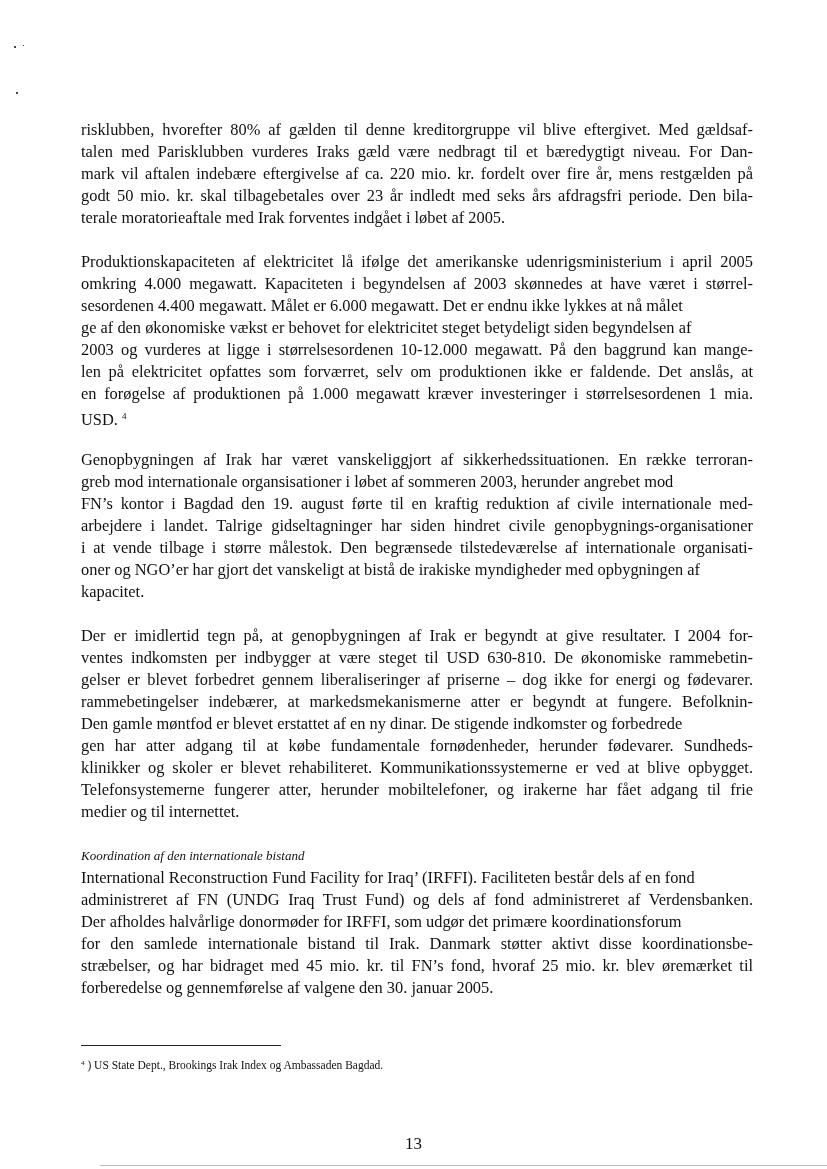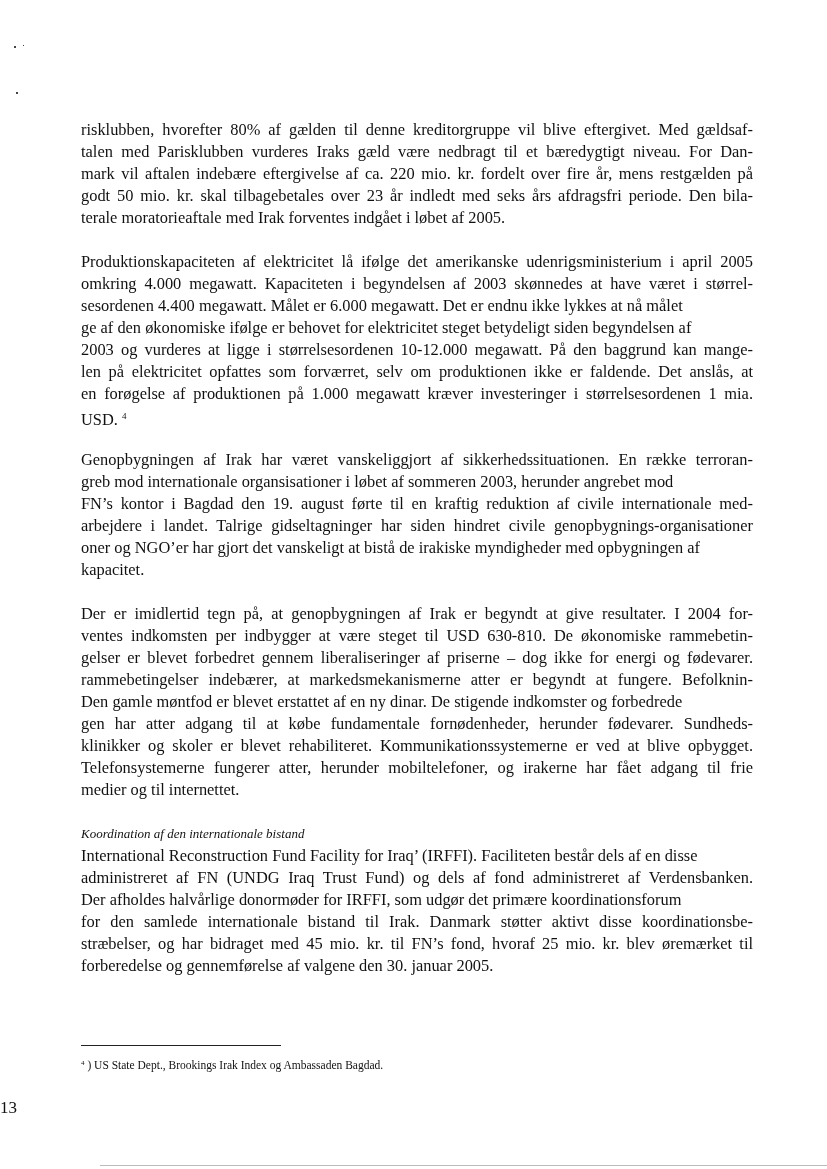--- a/index.html
+++ b/index.html
@@ -9,21 +9,21 @@
   .speck { position: absolute; background: #444; }
   .body-text { position: absolute; left: 81px; top: 119px; width: 680px; }
   .para { margin: 0 0 22px 0; }
   .line { display: block; font-size: 16.4px; line-height: 22px; height: 22px; white-space: nowrap; }
   .line.just { text-align-last: justify; text-align: justify; width: 672px; }
   .heading { font-style: italic; font-size: 13px; line-height: 22px; height: 22px; display: block; }
   sup { font-size: 9px; vertical-align: 6px; }
   .fn-rule { position: absolute; left: 81px; top: 1045px; width: 200px; height: 1px; background: #222; }
   .footnote { position: absolute; left: 81px; top: 1055px; font-size: 11.5px; line-height: 16px; }
   .footnote sup { font-size: 7px; vertical-align: 4px; }
-  .page-number { position: absolute; left: 0; width: 827px; top: 1098px; text-align: left; font-size: 17px; }
+  .page-number { position: absolute; left: 0; width: 827px; top: 1134px; text-align: center; font-size: 17px; }
   .bottom-rule { position: absolute; left: 100px; top: 1165px; width: 727px; height: 1px; background: #bbb; }
 </style>
 </head>
 <body>
 
 <div class="page">
   <div class="speck" style="left:14px;top:46px;width:2px;height:2px;"></div>
   <div class="speck" style="left:23px;top:45px;width:1px;height:1px;"></div>
   <div class="speck" style="left:16px;top:92px;width:2px;height:2px;"></div>
 
@@ -34,51 +34,52 @@
       <span class="line just">talen med Parisklubben vurderes Iraks gæld være nedbragt til et bæredygtigt niveau. For Dan-</span>
       <span class="line just">mark vil aftalen indebære eftergivelse af ca. 220 mio. kr. fordelt over fire år, mens restgælden på</span>
       <span class="line just">godt 50 mio. kr. skal tilbagebetales over 23 år indledt med seks års afdragsfri periode. Den bila-</span>
       <span class="line">terale moratorieaftale med Irak forventes indgået i løbet af 2005.</span>
     </p>
 
     <p class="para">
       <span class="line just">Produktionskapaciteten af elektricitet lå ifølge det amerikanske udenrigsministerium i april 2005</span>
       <span class="line just">omkring 4.000 megawatt. Kapaciteten i begyndelsen af 2003 skønnedes at have været i størrel-</span>
       <span class="line">sesordenen 4.400 megawatt. Målet er 6.000 megawatt. Det er endnu ikke lykkes at nå målet</span>
-      <span class="line">ge af den økonomiske ifølge er behovet for elektricitet steget betydeligt siden begyndelsen af</span>
+      <span class="line">ge af den økonomiske vækst er behovet for elektricitet steget betydeligt siden begyndelsen af</span>
       <span class="line just">2003 og vurderes at ligge i størrelsesordenen 10-12.000 megawatt. På den baggrund kan mange-</span>
       <span class="line just">len på elektricitet opfattes som forværret, selv om produktionen ikke er faldende. Det anslås, at</span>
       <span class="line just">en forøgelse af produktionen på 1.000 megawatt kræver investeringer i størrelsesordenen 1 mia.</span>
       <span class="line"><span>USD.</span> <sup>4</sup></span>
     </p>
 
     <p class="para">
       <span class="line just">Genopbygningen af Irak har været vanskeliggjort af sikkerhedssituationen. En række terroran-</span>
       <span class="line">greb mod internationale organsisationer i løbet af sommeren 2003, herunder angrebet mod</span>
       <span class="line just">FN’s kontor i Bagdad den 19. august førte til en kraftig reduktion af civile internationale med-</span>
       <span class="line just">arbejdere i landet. Talrige gidseltagninger har siden hindret civile genopbygnings-organisationer</span>
+      <span class="line just">i at vende tilbage i større målestok. Den begrænsede tilstedeværelse af internationale organisati-</span>
       <span class="line">oner og NGO’er har gjort det vanskeligt at bistå de irakiske myndigheder med opbygningen af</span>
       <span class="line">kapacitet.</span>
     </p>
 
     <p class="para">
       <span class="line just">Der er imidlertid tegn på, at genopbygningen af Irak er begyndt at give resultater. I 2004 for-</span>
       <span class="line just">ventes indkomsten per indbygger at være steget til USD 630-810. De økonomiske rammebetin-</span>
       <span class="line just">gelser er blevet forbedret gennem liberaliseringer af priserne – dog ikke for energi og fødevarer.</span>
       <span class="line just">rammebetingelser indebærer, at markedsmekanismerne atter er begyndt at fungere. Befolknin-</span>
       <span class="line">Den gamle møntfod er blevet erstattet af en ny dinar. De stigende indkomster og forbedrede</span>
       <span class="line just">gen har atter adgang til at købe fundamentale fornødenheder, herunder fødevarer. Sundheds-</span>
       <span class="line just">klinikker og skoler er blevet rehabiliteret. Kommunikationssystemerne er ved at blive opbygget.</span>
       <span class="line just">Telefonsystemerne fungerer atter, herunder mobiltelefoner, og irakerne har fået adgang til frie</span>
       <span class="line">medier og til internettet.</span>
     </p>
 
     <div class="para">
       <span class="heading">Koordination af den internationale bistand</span>
-      <span class="line">International Reconstruction Fund Facility for Iraq’ (IRFFI). Faciliteten består dels af en disse</span>
+      <span class="line">International Reconstruction Fund Facility for Iraq’ (IRFFI). Faciliteten består dels af en fond</span>
       <span class="line just">administreret af FN (UNDG Iraq Trust Fund) og dels af fond administreret af Verdensbanken.</span>
       <span class="line">Der afholdes halvårlige donormøder for IRFFI, som udgør det primære koordinationsforum</span>
       <span class="line just">for den samlede internationale bistand til Irak. Danmark støtter aktivt disse koordinationsbe-</span>
       <span class="line just">stræbelser, og har bidraget med 45 mio. kr. til FN’s fond, hvoraf 25 mio. kr. blev øremærket til</span>
       <span class="line">forberedelse og gennemførelse af valgene den 30. januar 2005.</span>
     </div>
   </div>
 
   <div class="fn-rule"></div>
   <div class="footnote">

